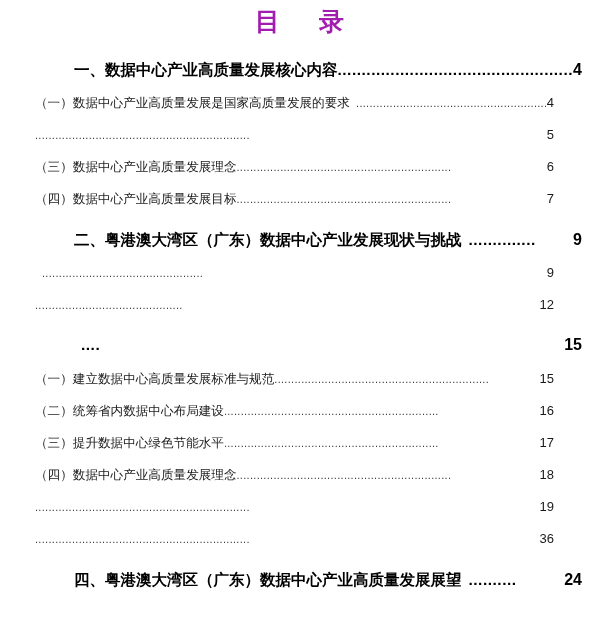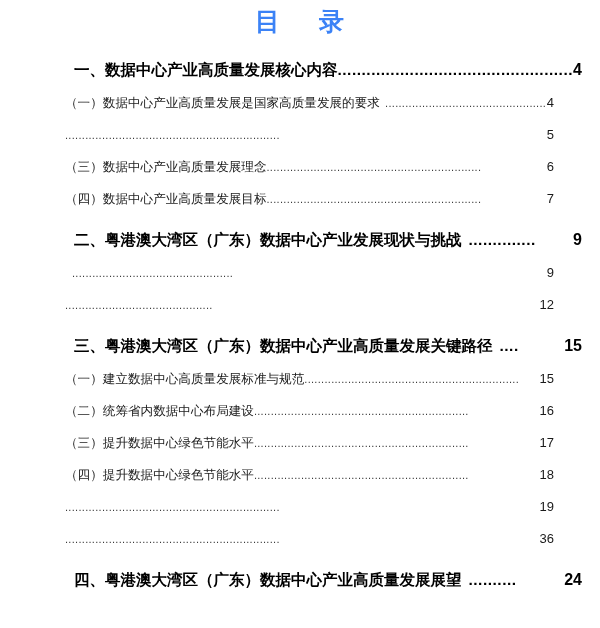--- a/index.html
+++ b/index.html
@@ -23,21 +23,21 @@
     box-sizing: border-box;
     background: #ffffff;
   }
 
   
   .doc-title {
     text-align: center;
     font-size: 25px;
     font-weight: bold;
     letter-spacing: 1px;
-    color: #3b82f6;
+    color: #a21caf;
     margin: 0;
     padding-top: 6px;
     line-height: 1.25;
   }
   .doc-title .tchar { display: inline-block; }
   .doc-title .tgap { display: inline-block; width: 22px; }
 
   
   .toc {
     margin: 0;
@@ -75,21 +75,21 @@
     font-weight: bold;
     font-size: 16px;
     color: #000000;
   }
 
   
   .lvl2 {
     font-weight: normal;
     font-size: 12.6px;
     color: #1a1a1a;
-    padding-left: 65px;
+    padding-left: 35px;
     padding-right: 46px;
     height: 32px;
   }
   .lvl2 .leader {
     font-size: 11px;
     letter-spacing: 0.3px;
     color: #3a3a3a;
   }
   .lvl2 .pageno {
     font-size: 13px;
@@ -170,42 +170,41 @@
       <li class="toc-row lvl2">
         <span class="pre-gap"></span>
         <span class="leader">................................................</span>
         <span class="pageno">9</span>
       </li>
       <li class="toc-row lvl2">
         <span class="leader">............................................</span>
         <span class="pageno">12</span>
       </li>
       <li class="toc-row lvl1">
-        <span class="entry-text">三、粤港澳大湾区（广东）数据中心产业高质量发展关键路径</span>
         <span class="pre-gap"></span>
         <span class="leader">....</span>
         <span class="pageno">15</span>
       </li>
       <li class="toc-row lvl2">
         <span class="entry-text">（一）建立数据中心高质量发展标准与规范</span>
         <span class="leader">................................................................</span>
         <span class="pageno">15</span>
       </li>
       <li class="toc-row lvl2">
         <span class="entry-text">（二）统筹省内数据中心布局建设</span>
         <span class="leader">................................................................</span>
         <span class="pageno">16</span>
       </li>
       <li class="toc-row lvl2">
         <span class="entry-text">（三）提升数据中心绿色节能水平</span>
         <span class="leader">................................................................</span>
         <span class="pageno">17</span>
       </li>
       <li class="toc-row lvl2">
-        <span class="entry-text">（四）提升数据中心绿色节能水平</span>
+        <span class="entry-text">（四）数据中心产业高质量发展理念</span>
         <span class="leader">................................................................</span>
         <span class="pageno">18</span>
       </li>
       <li class="toc-row lvl2">
         <span class="leader">................................................................</span>
         <span class="pageno">19</span>
       </li>
       <li class="toc-row lvl2">
         <span class="leader">................................................................</span>
         <span class="pageno">36</span>

